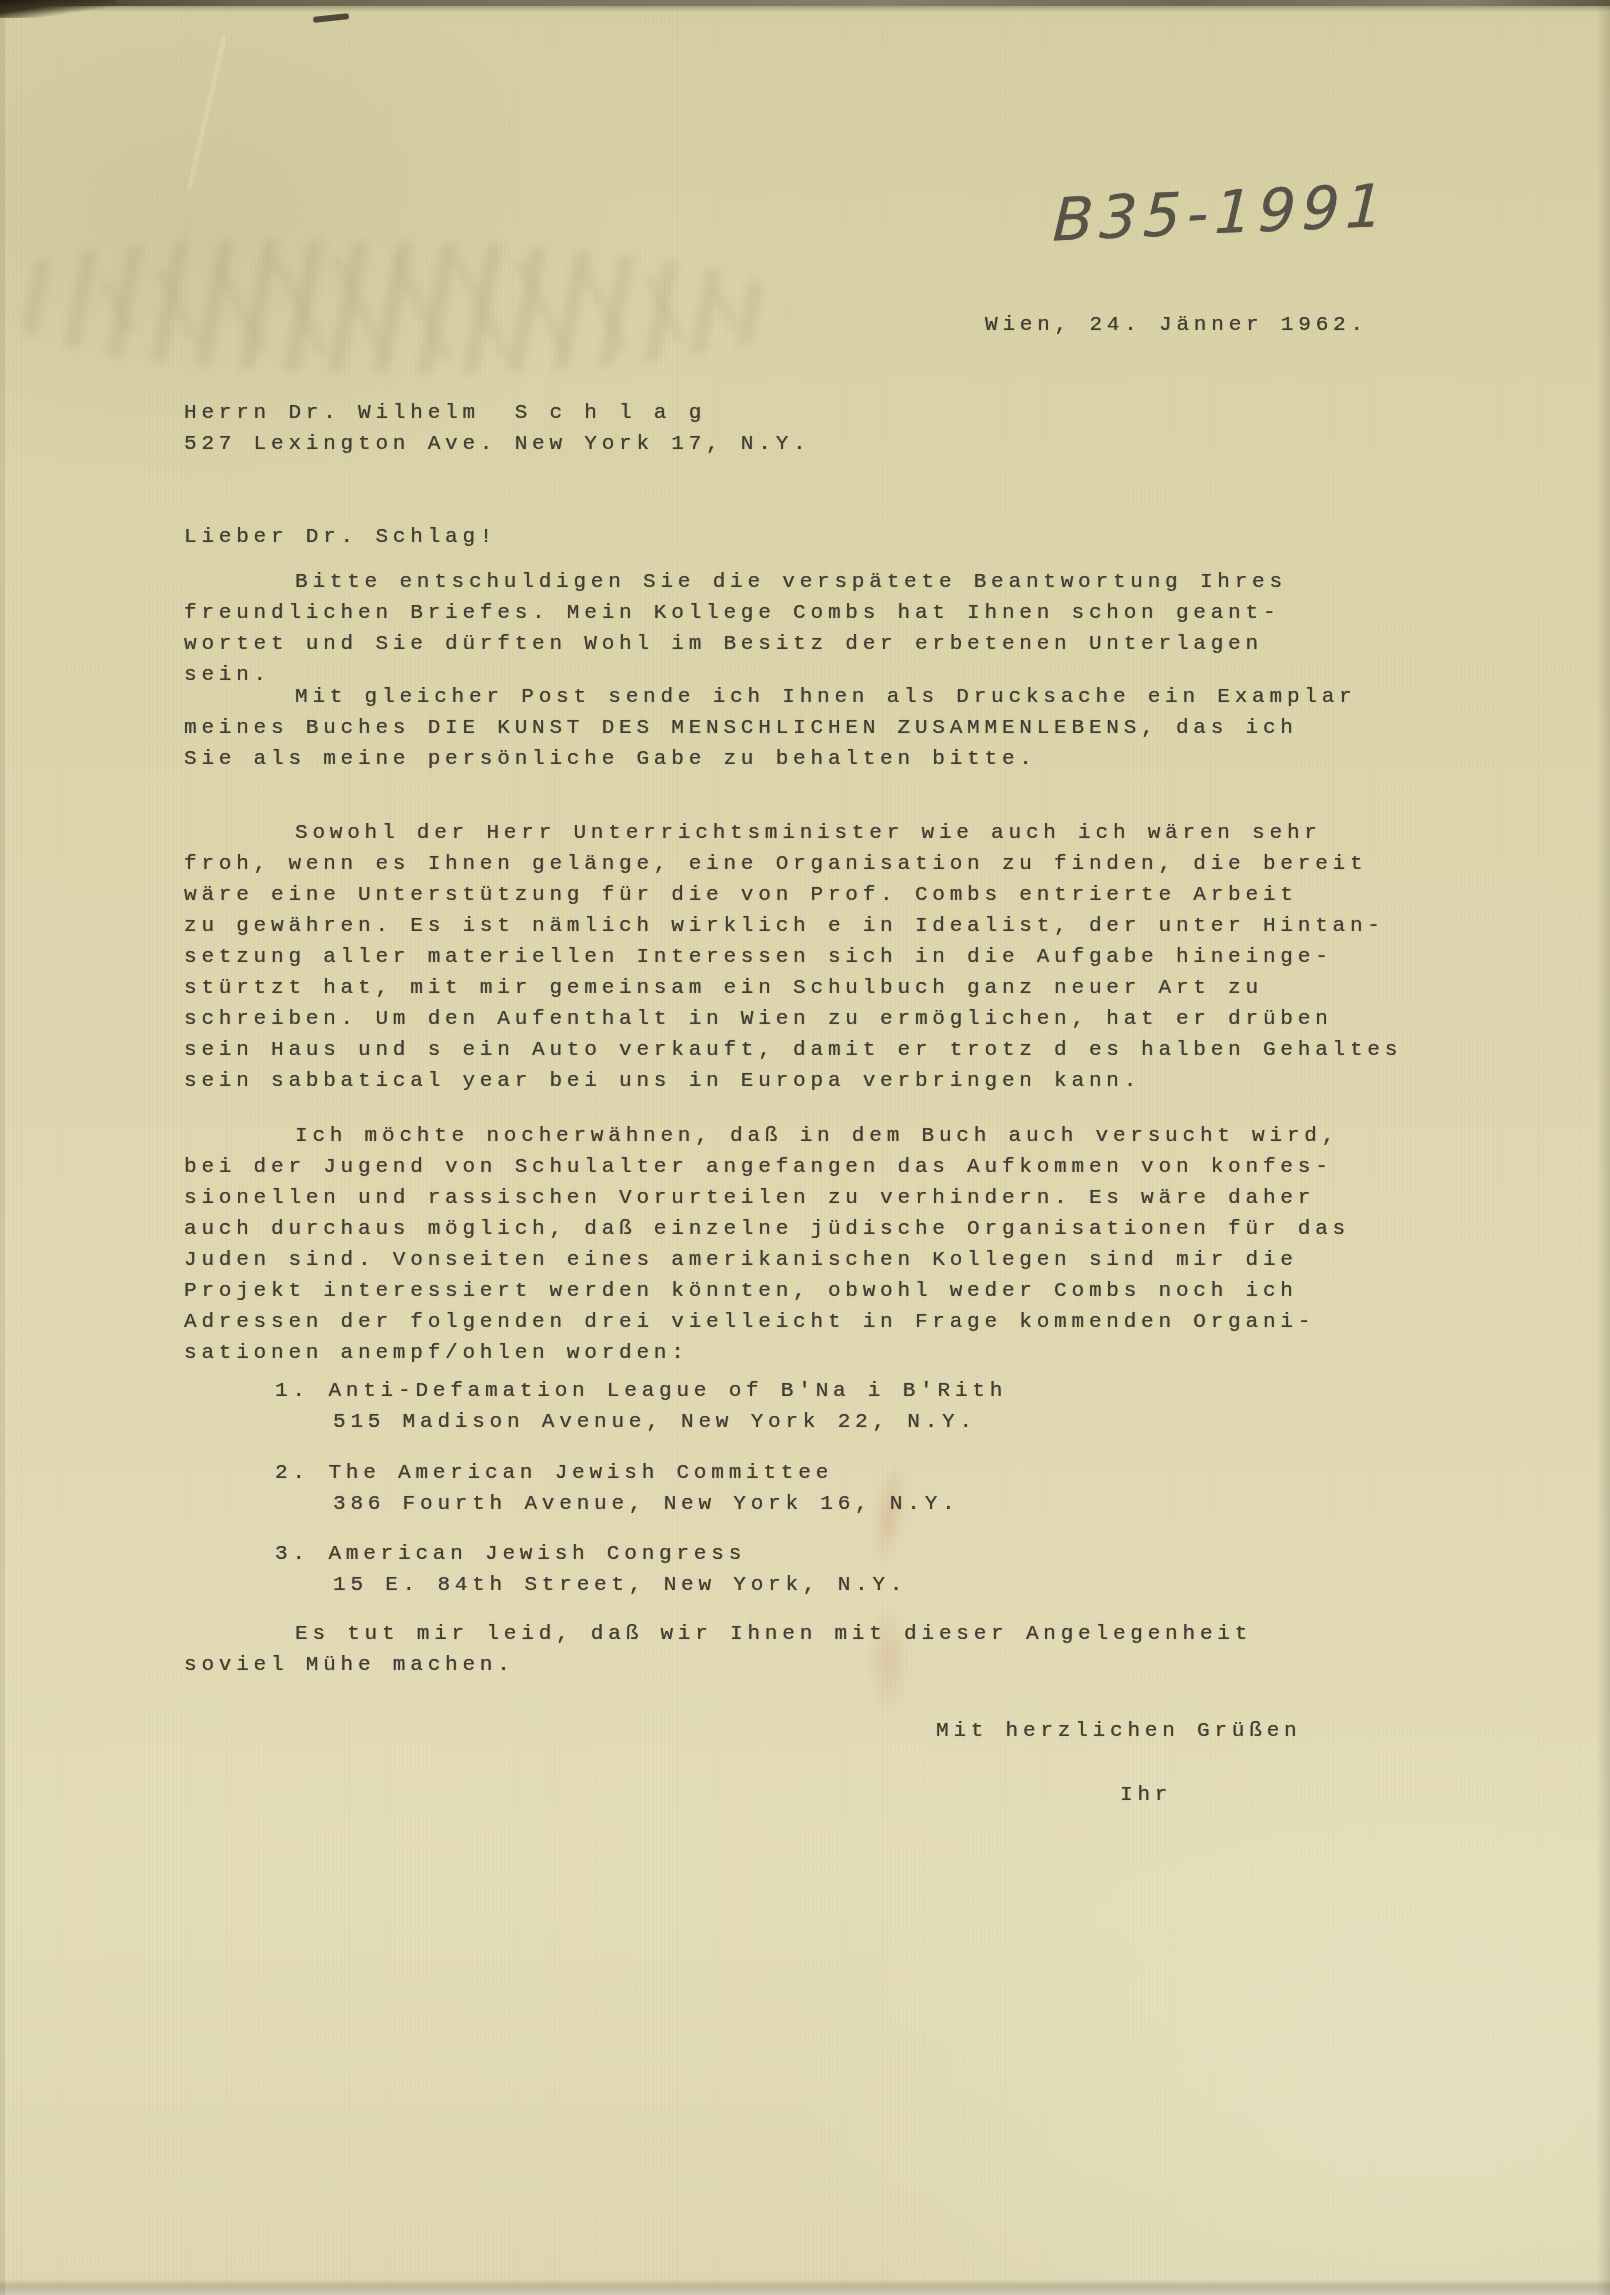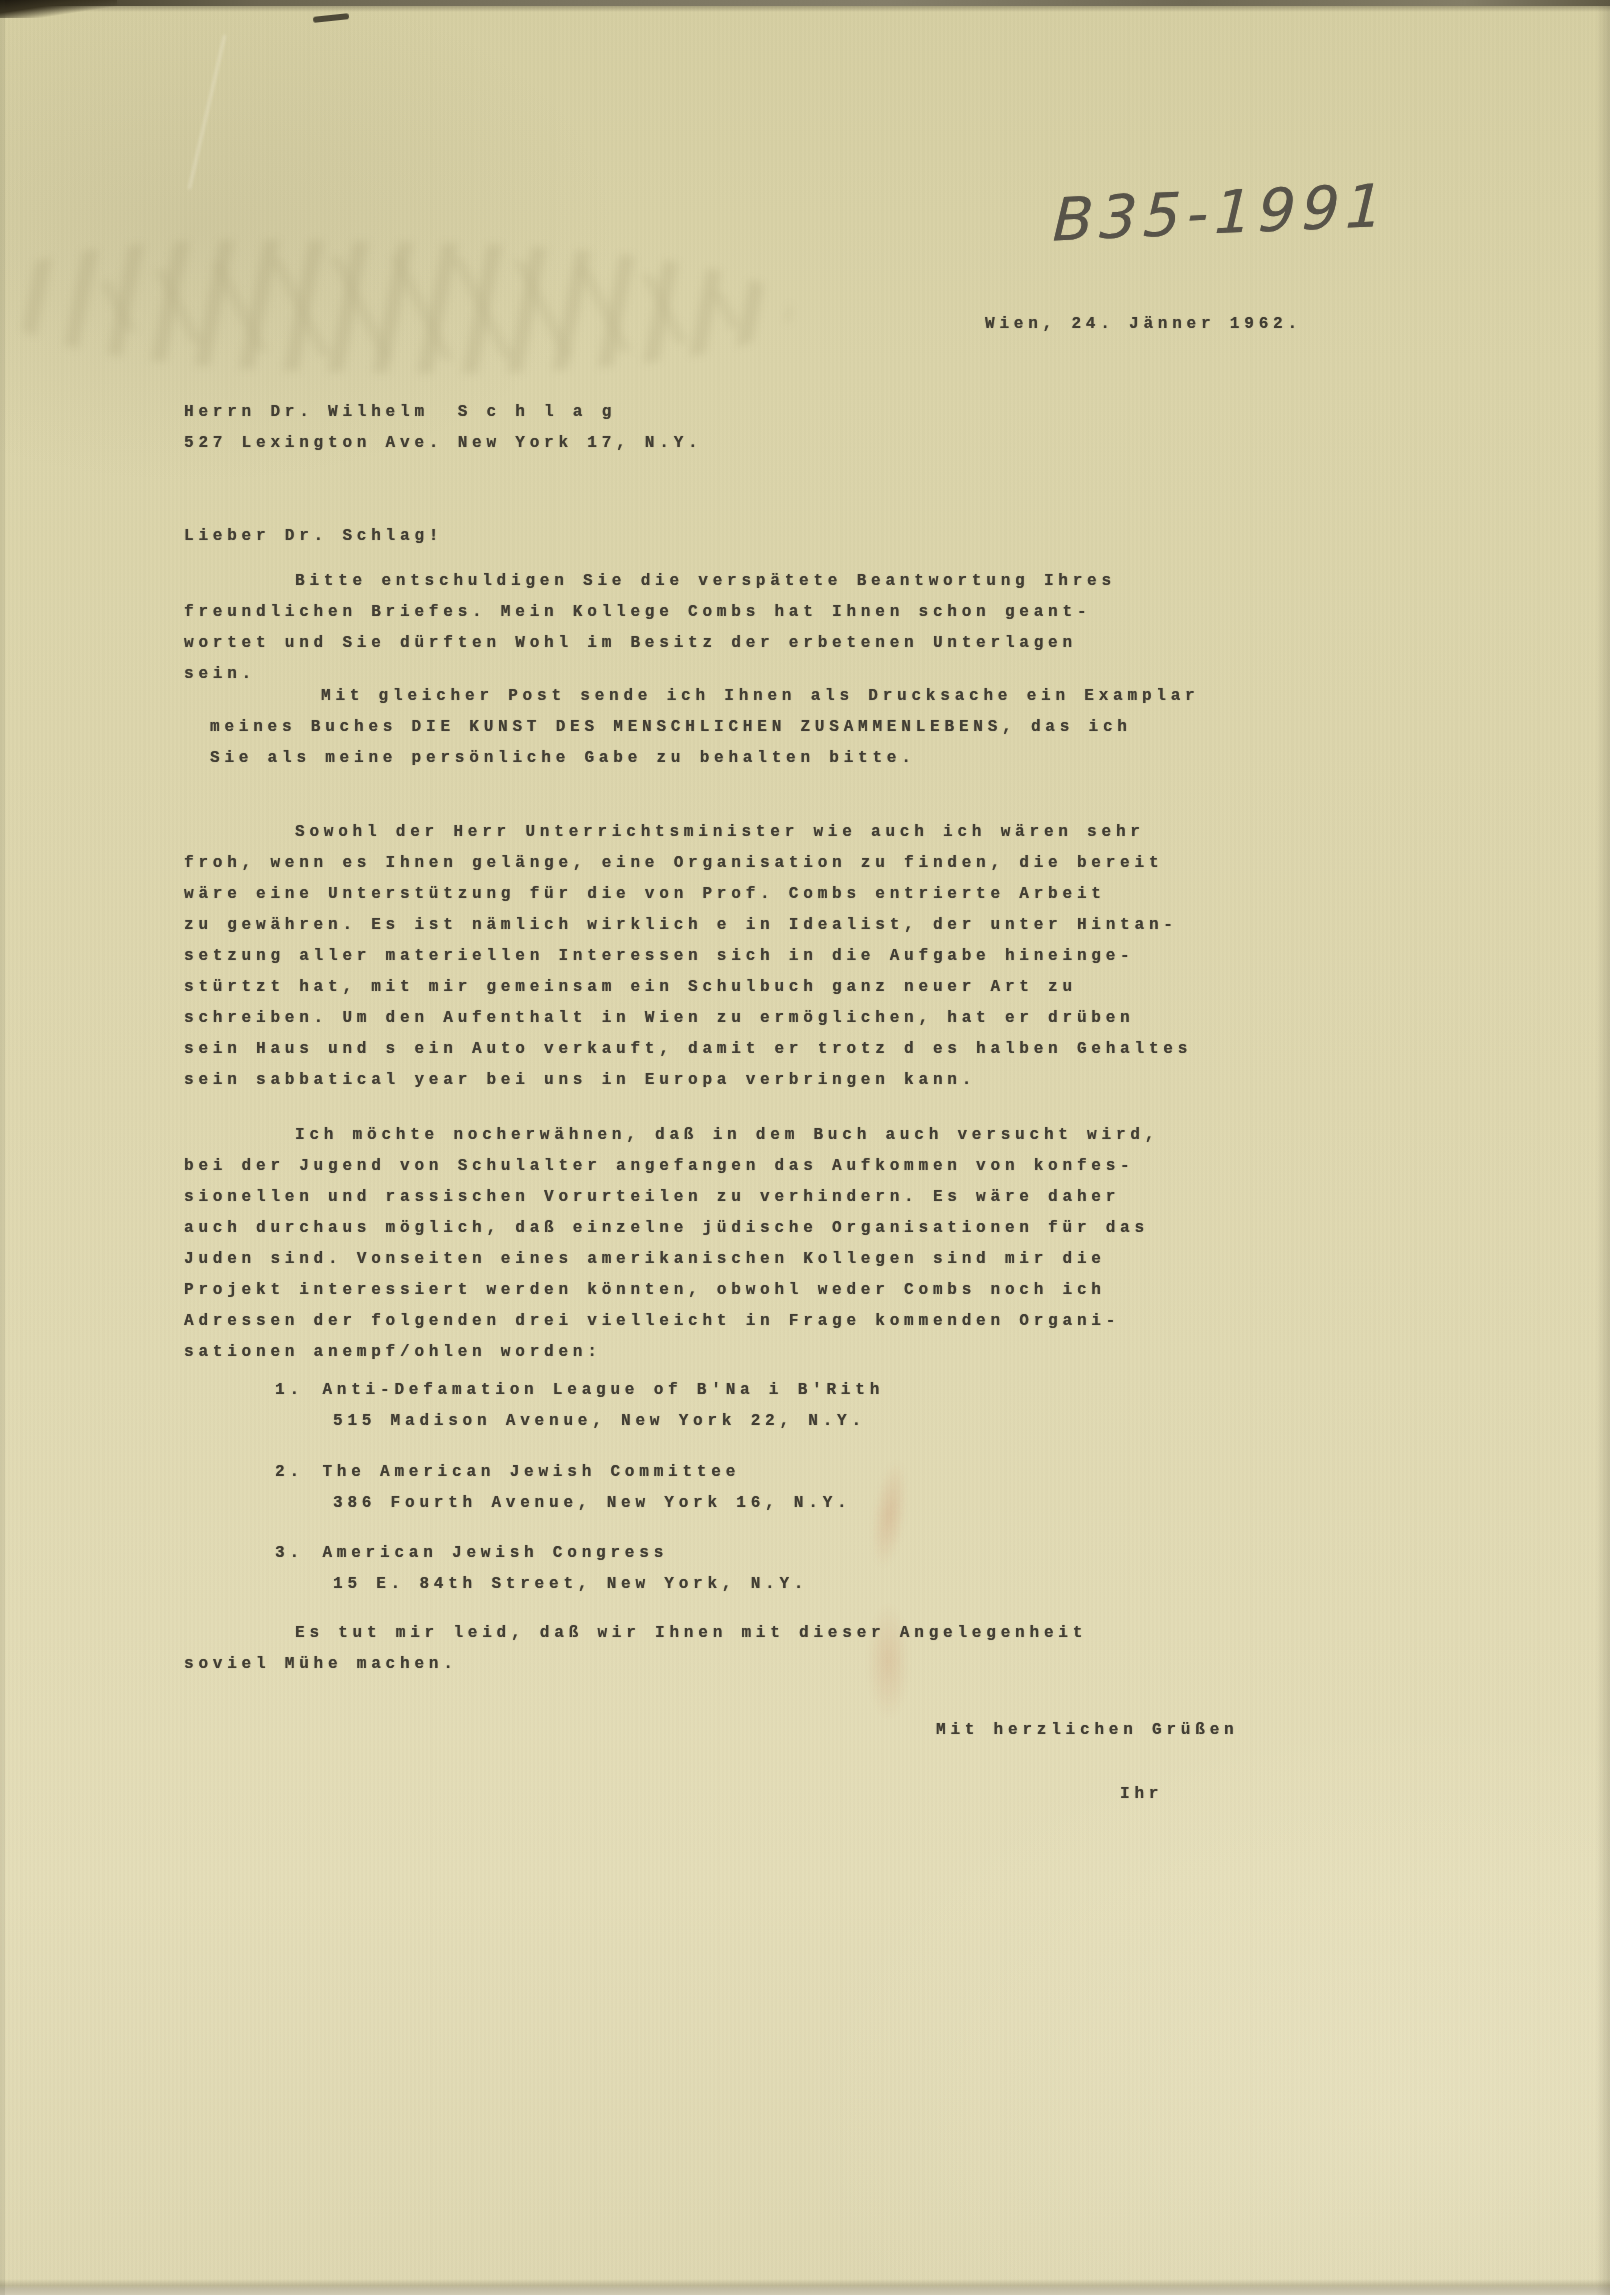--- a/index.html
+++ b/index.html
@@ -7,34 +7,34 @@
        font-family:"Liberation Mono", monospace;}
   .page{position:absolute;inset:0;
     background:
       radial-gradient(ellipse 688px 413px at 12% 10%, rgba(118,110,82,0.10), transparent 62%),
       radial-gradient(ellipse 963px 619px at 88% 92%, rgba(255,250,228,0.20), transparent 65%),
       repeating-linear-gradient(90deg, rgba(0,0,0,0.012) 0 2.1px, rgba(255,255,255,0.014) 2.1px 4.1px),
       linear-gradient(to bottom,#d5cea2 0%,#dad3a9 16%,#ded7af 48%,#e4ddb8 82%,#ded7b1 100%);
   }
   
   .blk{position:absolute;color:#423e34;}
-  .ln{white-space:pre;height:31px;font-size:16px;line-height:31px;
-      font-weight:bold;letter-spacing:4.8px;
+  .ln{white-space:pre;height:31px;font-size:21px;line-height:31px;
+      font-weight:normal;letter-spacing:4.8px;
       text-shadow:0 0 0.9px rgba(60,55,42,0.65), 0.4px 0.4px 0 rgba(60,55,42,0.18);}
   .ind{padding-left:111px;}
   .name-pad{padding-left:18.6px;}
   
   #date{left:985px;top:309px;}
   #note{left:1053px;top:178px;font-family:"DejaVu Sans",sans-serif;font-style:italic;
         font-size:59px;line-height:69px;letter-spacing:6.2px;color:#575349;font-weight:normal;
         transform:rotate(-2.5deg) skewX(-5deg);text-shadow:0 0 0.7px rgba(75,70,60,0.8);}
   #addr{left:184px;top:397px;}
   #salut{left:184px;top:521px;}
   #p1{left:184px;top:566px;}
-  #p2{left:184px;top:681px;margin-left:26px;}
+  #p2{left:184px;top:681px;}
   #p3{left:184px;top:817px;}
   #p4{left:184px;top:1120px;}
   #li1{left:275px;top:1375px;}
   #li2{left:275px;top:1457px;}
   #li3{left:275px;top:1538px;}
   .li-gap{padding-left:58px;}
   #closing{left:184px;top:1618px;}
   #vale{left:936px;top:1715px;}
   #sig{left:1120px;top:1779px;}
   

